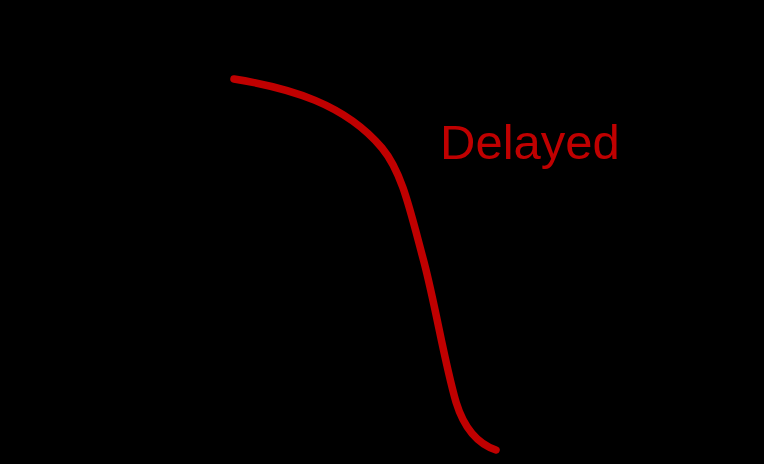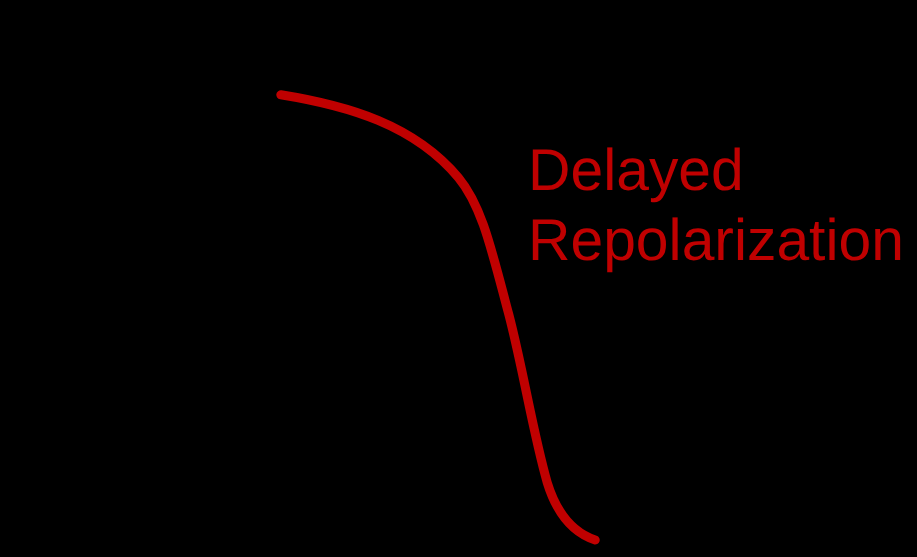--- a/index.html
+++ b/index.html
@@ -43,16 +43,15 @@
 <body>
 
 <div class="stage">
 
   <svg class="curve-svg" viewBox="0 0 764 464" xmlns="http://www.w3.org/2000/svg">
     <path fill="none" stroke-linecap="round" stroke-linejoin="round" d="M 234 79 C 290 88 345 104 382 148 C 402 172 410 210 424 262 C 436 308 444 360 456 402 C 464 428 478 444 496 450" stroke="#c00000" stroke-width="7.5"></path>
   </svg>
 
   <div class="annotation">
     <div>Delayed</div>
-    <div>Repolarization</div>
   </div>
 
 </div>
 
 </body></html>

